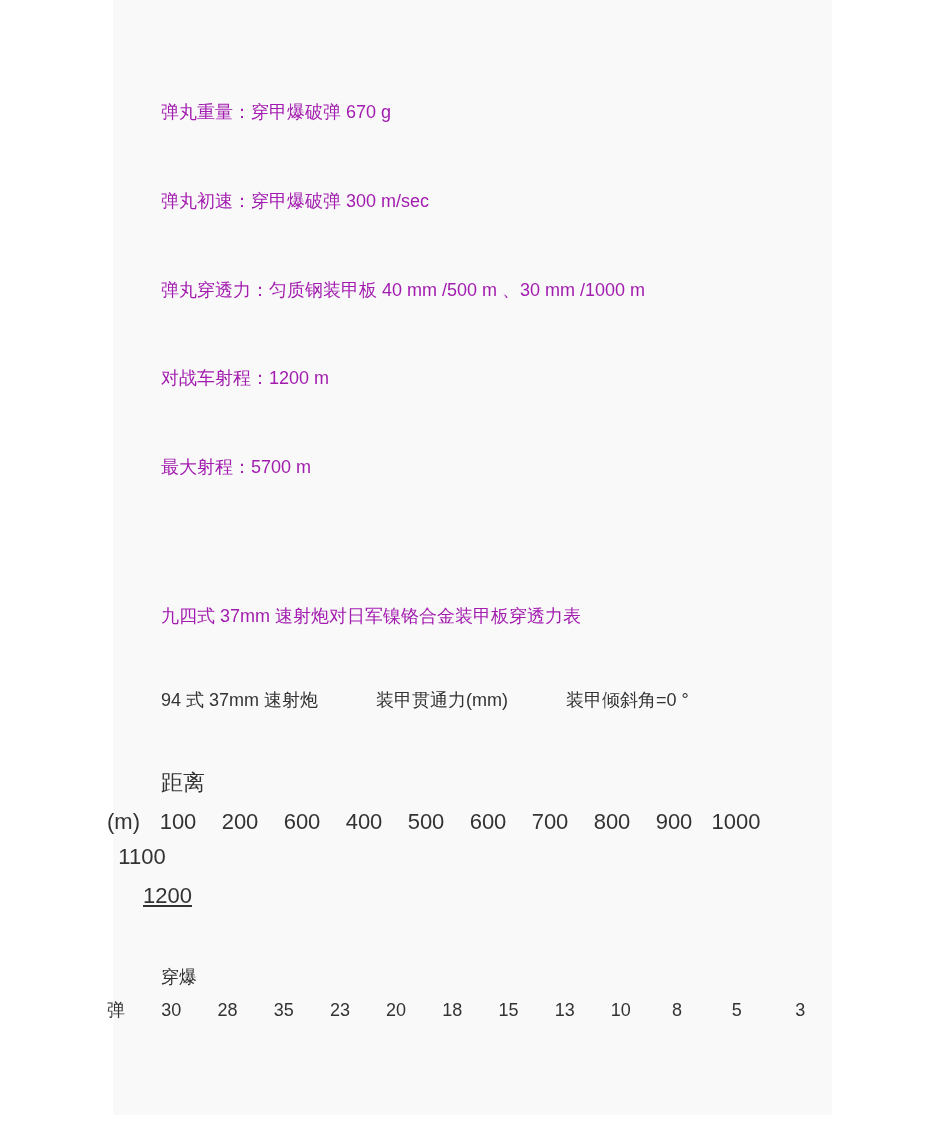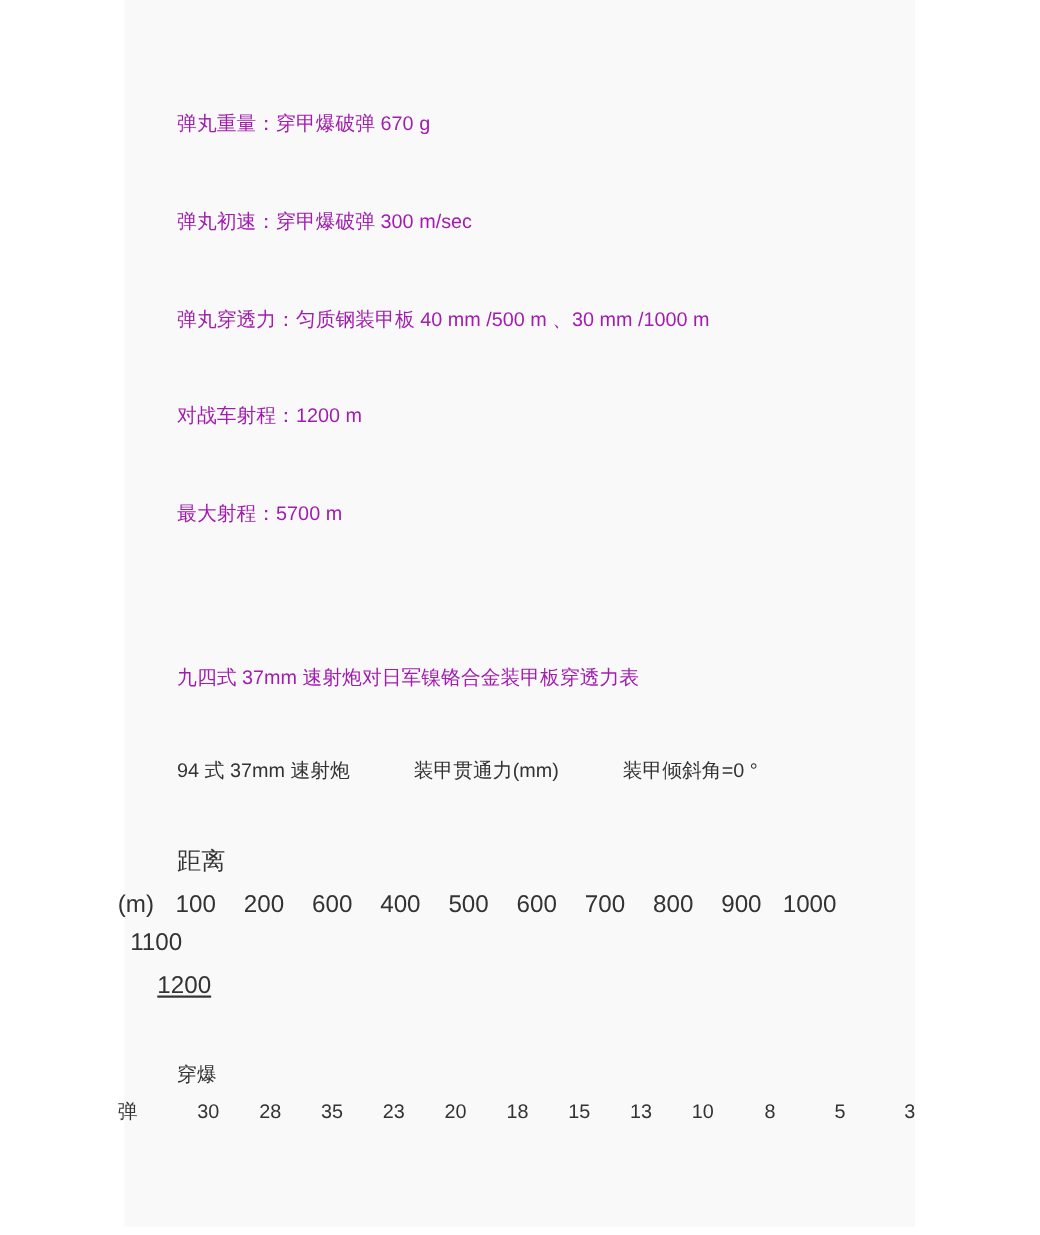--- a/index.html
+++ b/index.html
@@ -69,21 +69,21 @@
       padding-left: 48px;
       margin-bottom: 4px;
     }
     .pen-row {
       padding-left: 0;
       margin-left: -6px;
       display: flex;
       align-items: baseline;
     }
     .pen-unit { width: 40px; text-align: left; }
-    .pen-val { width: 62px; text-align: right; }
+    .pen-val { width: 62px; text-align: center; }
     .pen-val.w1 { width: 70px; }
   </style>
 </head>
 <body>
 
 <div class="page">
 
   <div class="para">弹丸重量：穿甲爆破弹 670 g</div>
   <div class="para">弹丸初速：穿甲爆破弹  300 m/sec</div>
   <div class="para">弹丸穿透力：匀质钢装甲板  40 mm /500 m 、30 mm /1000 m</div>

